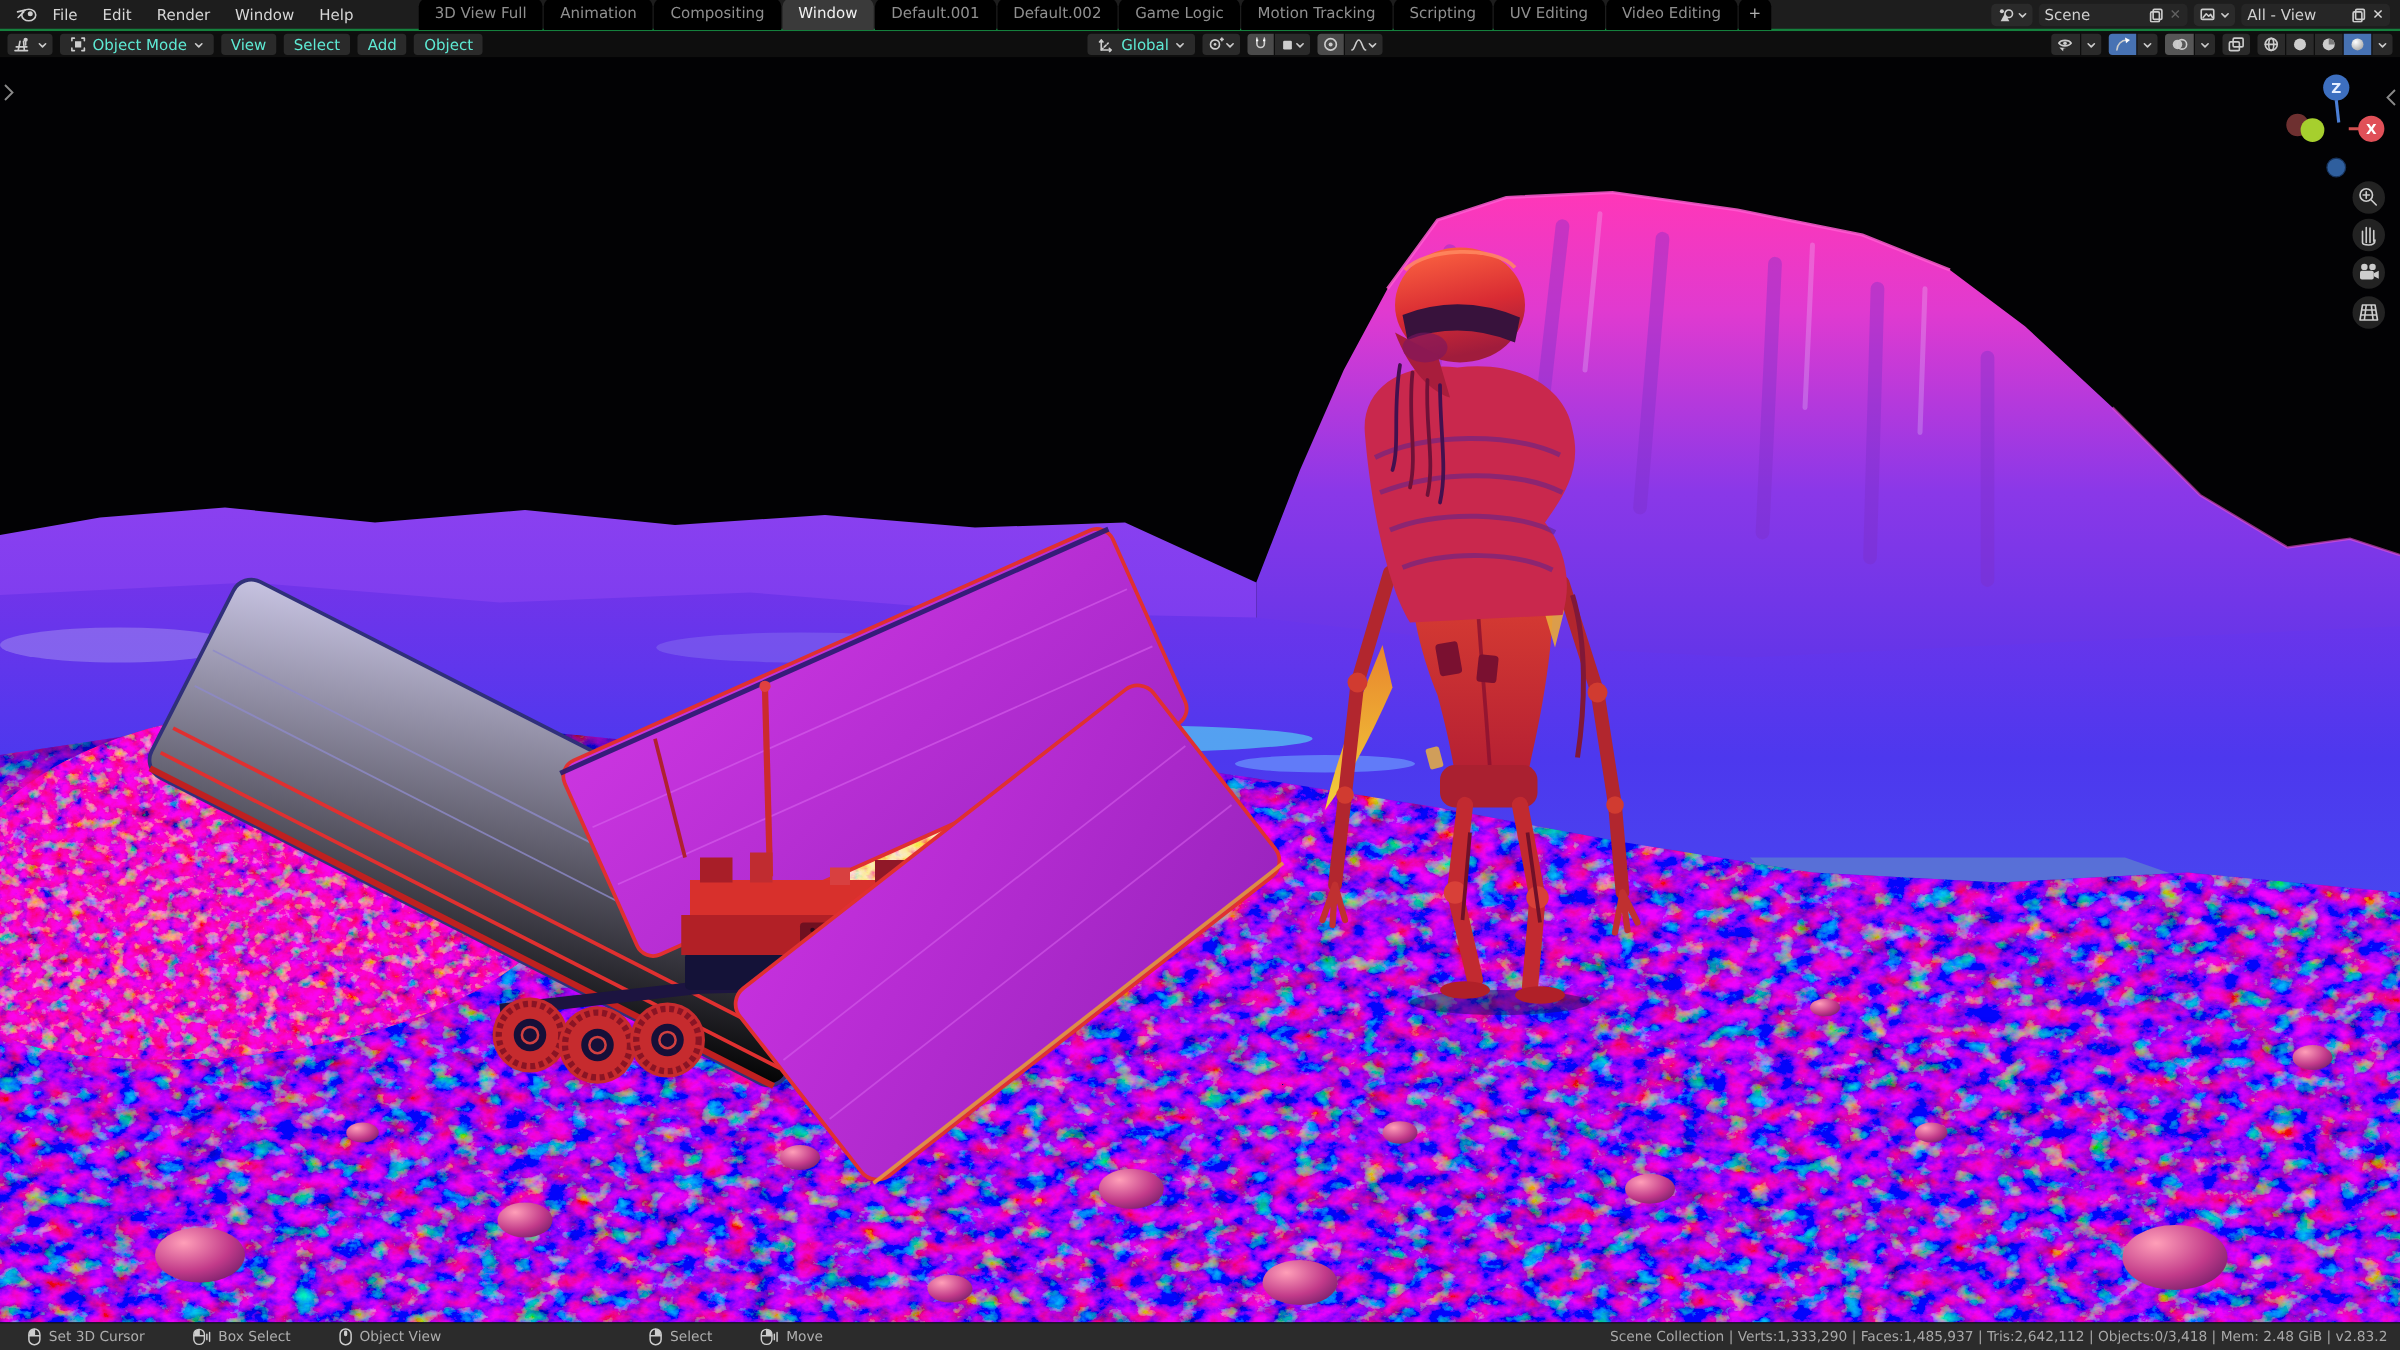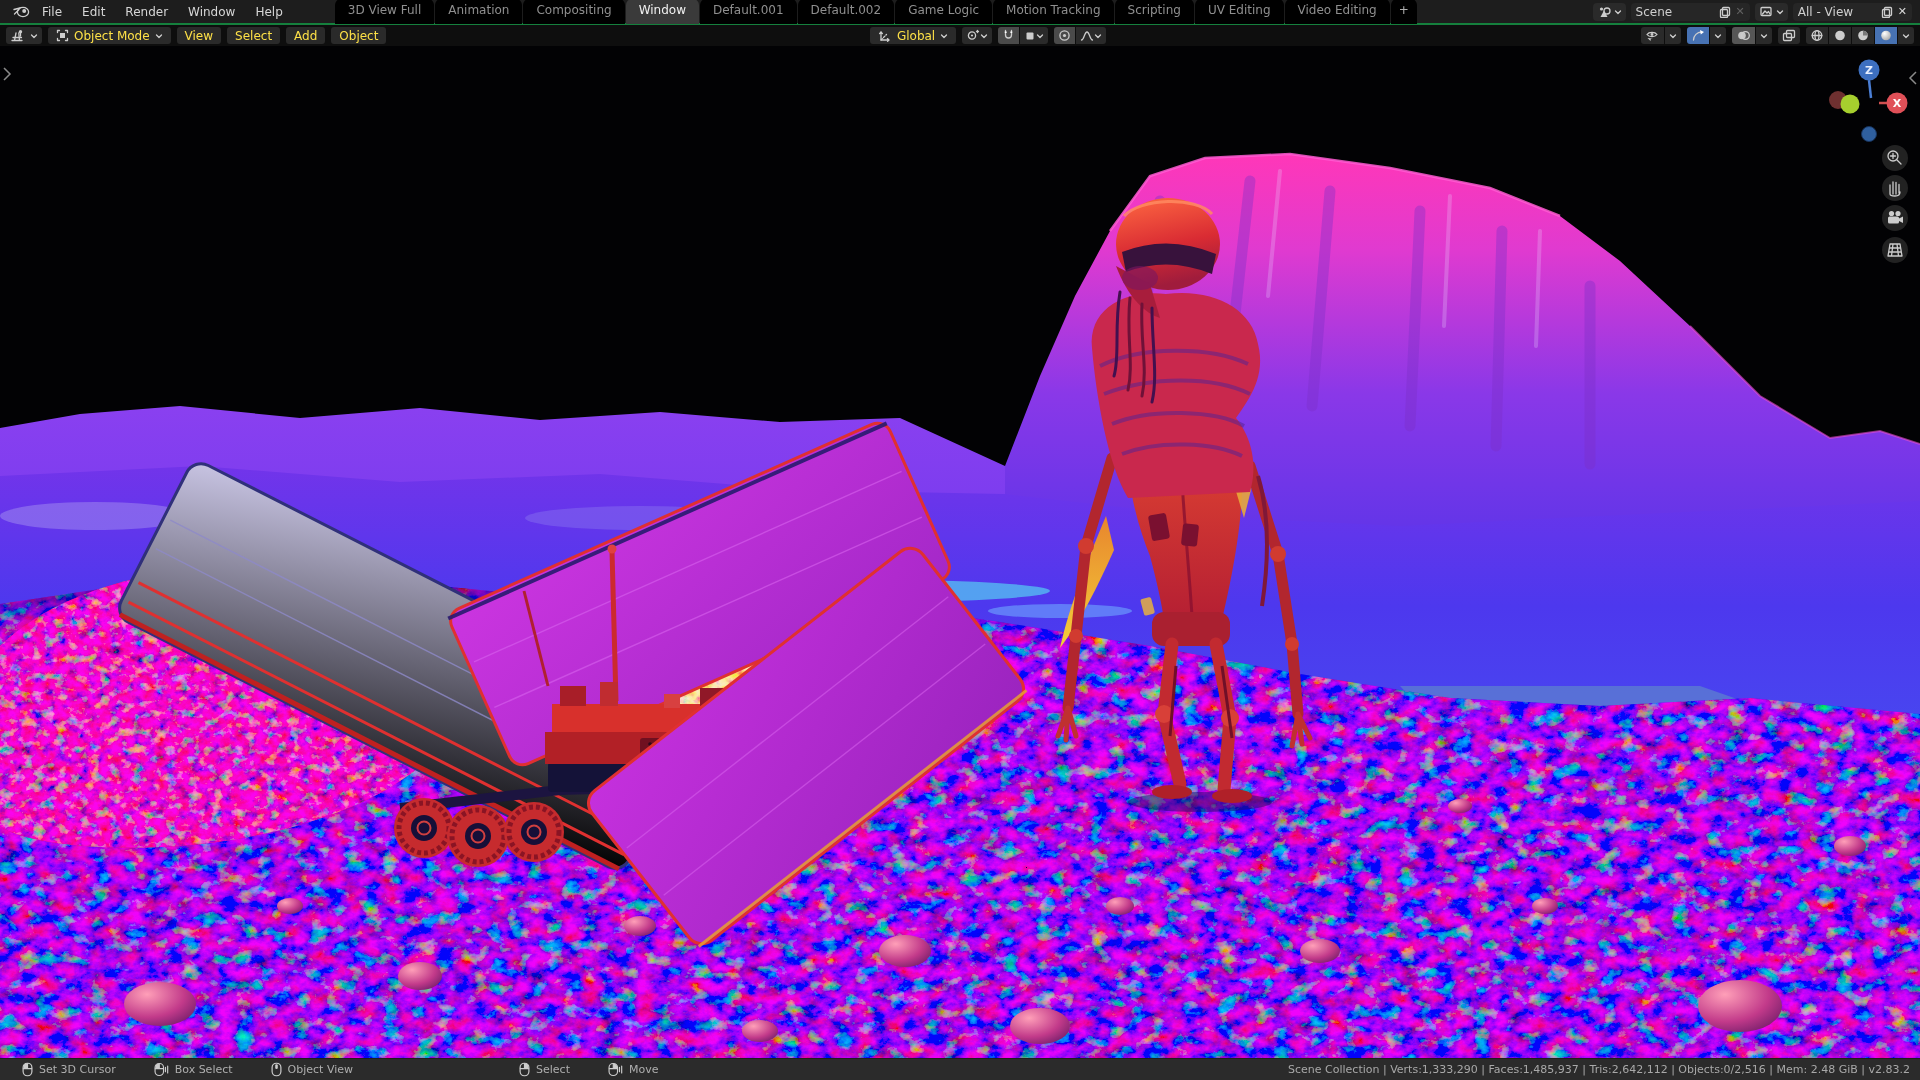--- a/index.html
+++ b/index.html
@@ -21,21 +21,21 @@
              align-items:center; padding:0 4px; gap:2px; }
   .field { background:#262626; border-radius:4px; height:18px; display:flex;
            align-items:center; font-size:12px; color:#cfcfcf; padding:0 5px; gap:5px; }
   .field .val { min-width:78px; }
   .x-dim  { color:#616161; font-size:11px; }
   .x-lit  { color:#d8d8d8; font-size:11px; }
 
   
   .vheader { height:21px; background:#0e0e0e; display:flex; align-items:center;
              padding:0 6px; gap:6px; }
-  .vbtn { height:17px; background:#2a2a2a; border-radius:3px; color:#fde047;
+  .vbtn { height:17px; background:#2a2a2a; border-radius:3px; color:#5eead4;
           font-size:12px; display:flex; align-items:center; padding:0 8px; gap:5px;
           white-space:nowrap; }
   .vbtn.icon-only { padding:0 4px; }
   .vgroup { display:flex; align-items:center; gap:1px; }
   .seg { height:17px; background:#2a2a2a; display:flex; align-items:center; padding:0 4px; }
   .seg.first { border-radius:3px 0 0 3px; } .seg.last { border-radius:0 3px 3px 0; }
   .seg.only { border-radius:3px; }
   .seg.on-blue { background:#4772b3; }
   .seg.on-grey { background:#565656; }
   .sp1 { flex-grow:505; } .sp2 { flex-grow:560; }
@@ -690,14 +690,14 @@
   </div>
   <div class="hint">
     <svg width="15" height="15" viewBox="0 0 17 16">
       <rect x="1.2" y="1.2" width="9.6" height="13.6" rx="4.6" class="ic" stroke-width="1.2"></rect>
       <path d="M6,1.5 H6.8 A3.9,3.9 0 0 1 10.4,5.4 V7 H6 Z" class="icf"></path>
       <path d="M1.5,7 H10.5 M6,1.5 V7" class="ic" stroke-width="1"></path>
       <path d="M13,5.5 V10.5 M15.5,4 V12" class="ic" stroke-width="1.4"></path>
     </svg>
     <span>Move</span>
   </div>
-  <span class="stats">Scene Collection | Verts:1,333,290 | Faces:1,485,937 | Tris:2,642,112 | Objects:0/2,516 | Mem: 2.48 GiB | v2.83.2</span>
+  <span class="stats">Scene Collection | Verts:1,333,290 | Faces:1,485,937 | Tris:2,642,112 | Objects:0/3,418 | Mem: 2.48 GiB | v2.83.2</span>
 </div>
 
 </body></html>

